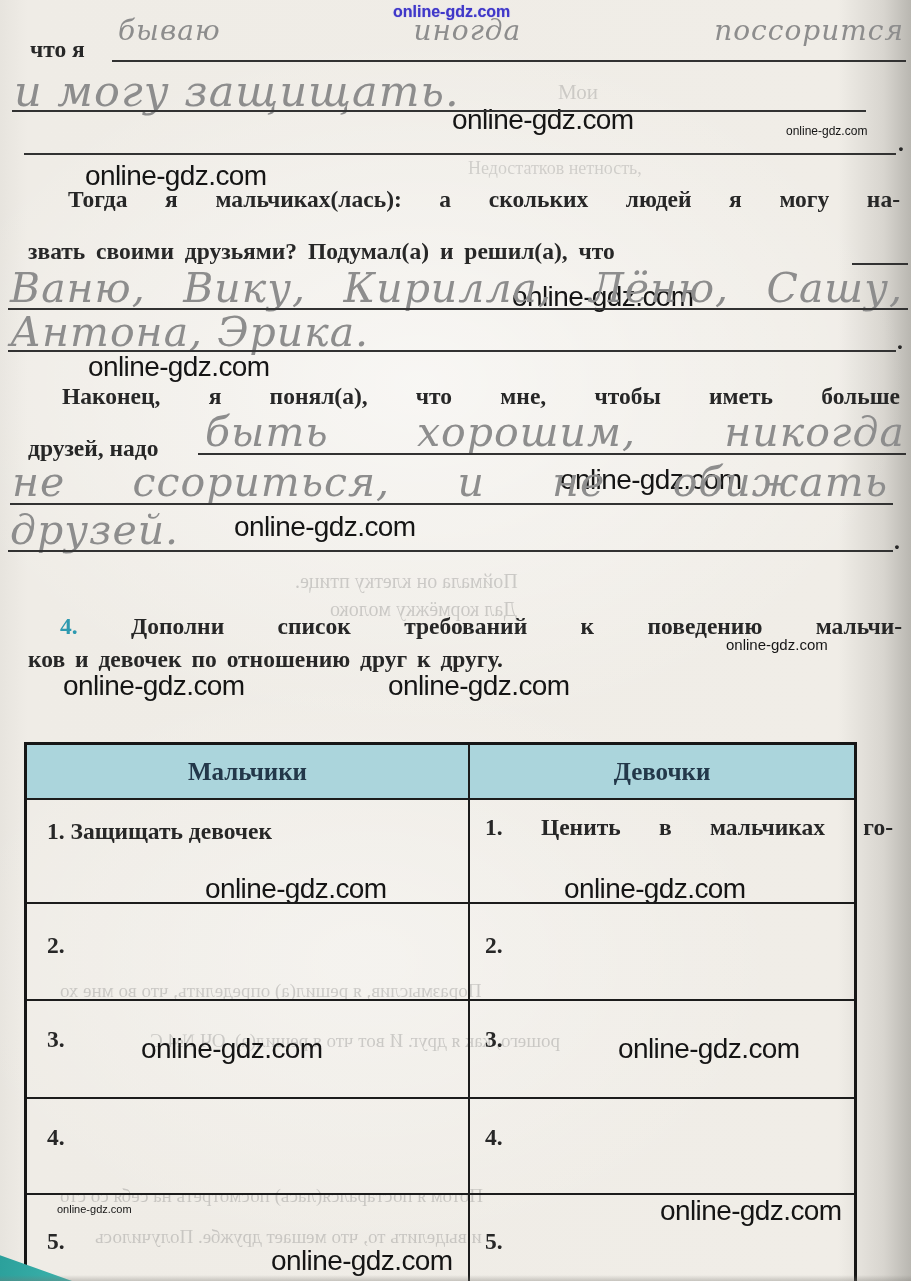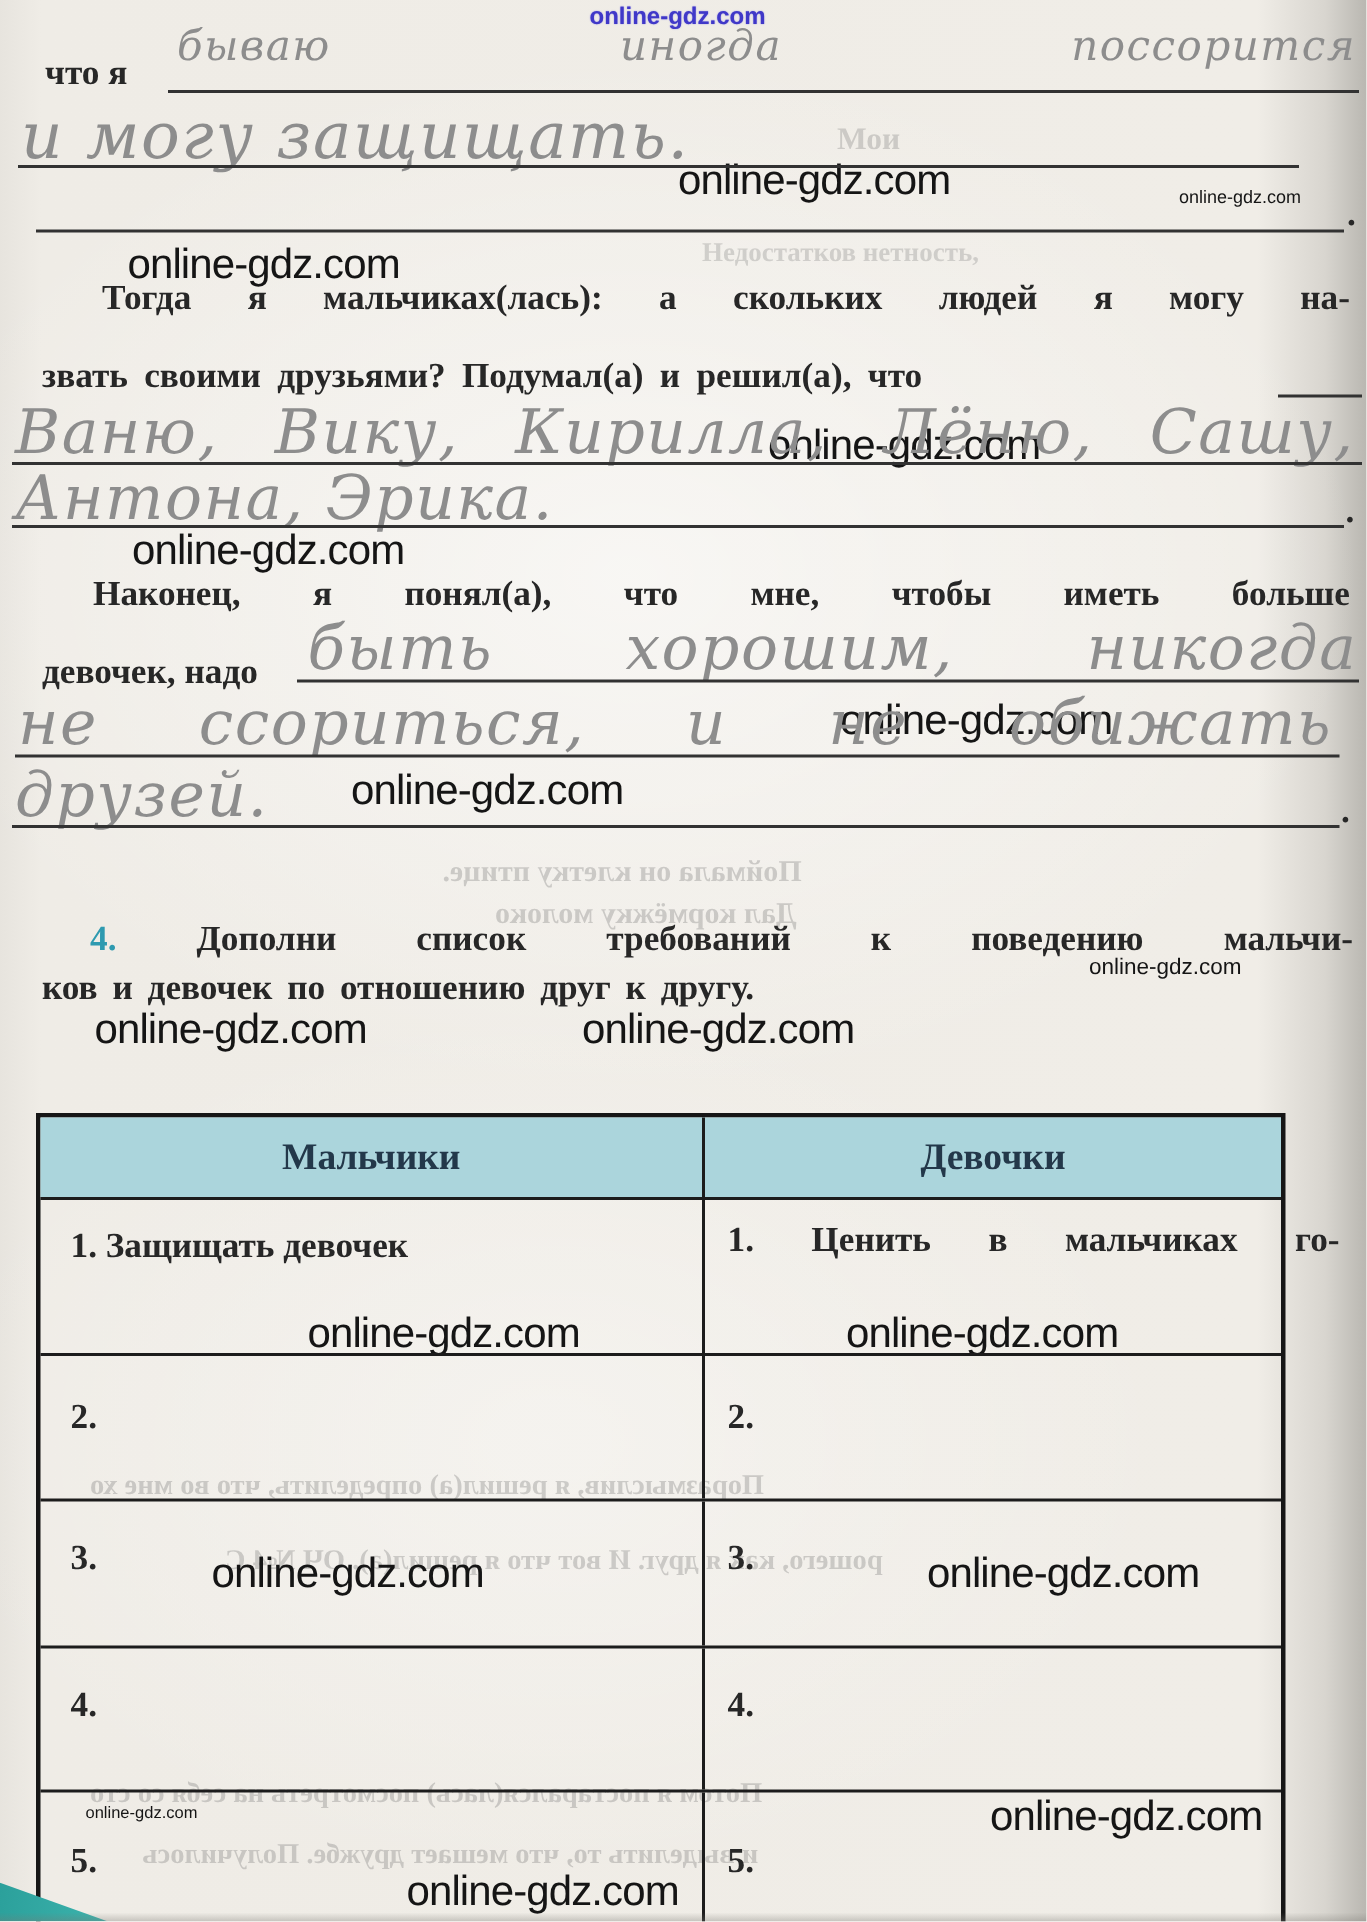--- a/index.html
+++ b/index.html
@@ -22,21 +22,21 @@
   
   .pt { position:absolute; font-family:"Liberation Serif", serif; font-weight:bold; color:#272727; font-size:23.5px; white-space:nowrap; }
   .pt-j { white-space:normal; text-align:justify; text-align-last:justify; }
   .num-teal { color:#2e9ab0; }
   
   .rule { position:absolute; height:0; border-top:2.5px solid #323232; }
   
   .hw { position:absolute; font-family:"DejaVu Serif", serif; font-style:italic; color:#8d8d8d; white-space:nowrap; letter-spacing:1px; }
   .hw-j { white-space:normal; text-align:justify; text-align-last:justify; }
   
-  .ghost { position:absolute; font-family:"Liberation Serif", serif; font-weight:bold; color:#707070; opacity:.30; filter:blur(.4px); white-space:nowrap; }
+  .ghost { position:absolute; font-family:"Liberation Serif", serif; font-weight:normal; color:#707070; opacity:.30; filter:blur(.4px); white-space:nowrap; }
   .ghost-m { transform:scaleX(-1); }
   
   .tbl { position:absolute; left:24px; top:742px; width:833px; height:548px; border:3px solid #161616; box-sizing:border-box; }
   .tbl-row { position:relative; width:100%; box-sizing:border-box; border-top:2.5px solid #1c1c1c; display:flex; }
   .tbl-row.first { border-top:none; }
   .cell { position:relative; box-sizing:border-box; }
   .cell-l { width:441px; }
   .cell-r { flex:1; border-left:2.5px solid #1c1c1c; }
   .thead { background:#abd5dc; display:flex; align-items:center; justify-content:center;
            font-family:"Liberation Serif", serif; font-weight:bold; font-size:25px; color:#23384a; }
@@ -84,21 +84,21 @@
   <div class="pt" style="left:28px; top:238px; word-spacing:5px;">звать своими друзьями? Подумал(а) и решил(а), что</div>
   <div class="rule" style="left:852px; top:263px; width:56px;"></div>
 
   <div class="hw hw-j" style="left:10px; top:264px; width:893px; font-size:41px;">Ваню, Вику, Кирилла, Лёню, Сашу,</div>
   <div class="hw" style="left:10px; top:308px; font-size:41px;">Антона, Эрика.</div>
   <div class="rule" style="left:8px; top:308px; width:900px;"></div>
   <div class="rule" style="left:8px; top:350px; width:888px;"></div>
   <div class="pt" style="left:897px; top:328px;">.</div>
 
   <div class="pt pt-j" style="left:62px; top:383px; width:838px;">Наконец, я понял(а), что мне, чтобы иметь больше</div>
-  <div class="pt" style="left:28px; top:435px;">девочек, надо</div>
+  <div class="pt" style="left:28px; top:435px;">друзей, надо</div>
   <div class="hw hw-j" style="left:205px; top:408px; width:700px; font-size:41px;">быть хорошим, никогда</div>
   <div class="hw hw-j" style="left:12px; top:458px; width:876px; font-size:41px;">не ссориться, и не обижать</div>
   <div class="hw" style="left:10px; top:506px; font-size:41px;">друзей.</div>
   <div class="rule" style="left:198px; top:453px; width:708px;"></div>
   <div class="rule" style="left:10px; top:503px; width:883px;"></div>
   <div class="rule" style="left:8px; top:550px; width:885px;"></div>
   <div class="pt" style="left:894px; top:528px;">.</div>
 
   <div class="pt pt-j" style="left:60px; top:613px; width:842px;"><span class="num-teal">4.</span> <span>Дополни список требований к поведению мальчи-</span></div>
   <div class="pt" style="left:28px; top:646px; word-spacing:4px;">ков и девочек по отношению друг к другу.</div>

